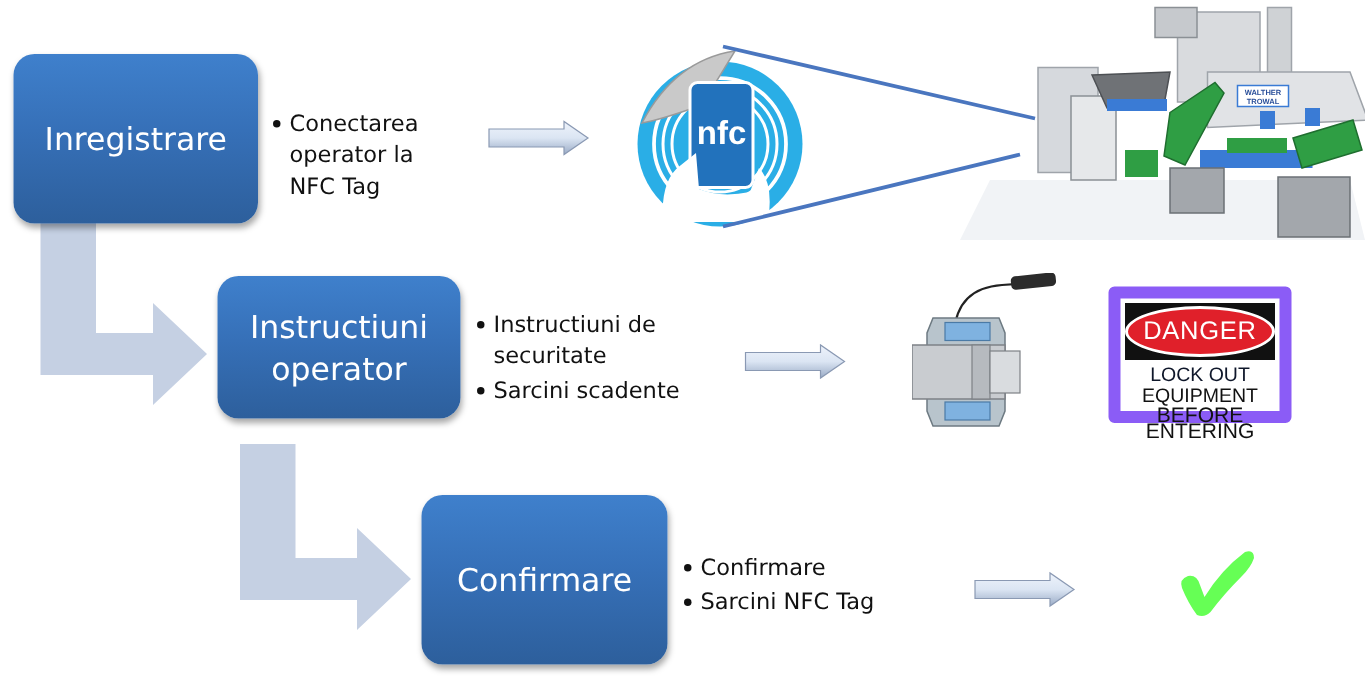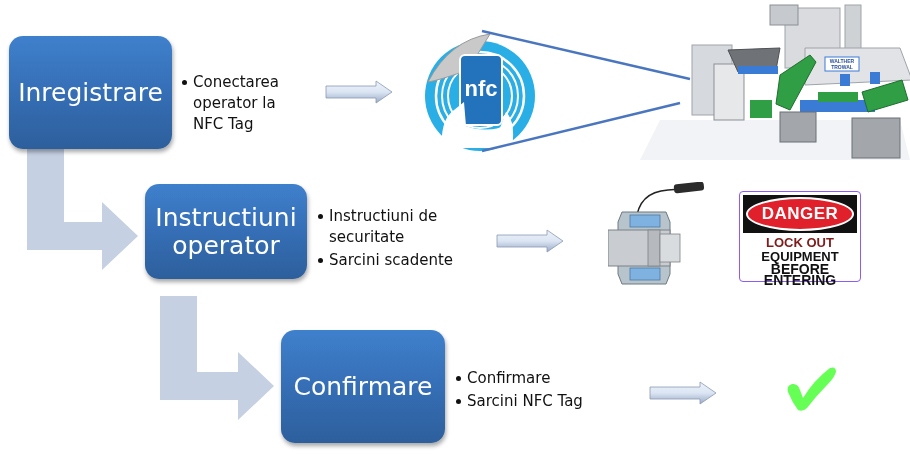--- a/index.html
+++ b/index.html
@@ -3,34 +3,34 @@
 <meta charset="utf-8">
 <style>
   html, body { margin:0; padding:0; background:#ffffff; }
   body { width:910px; height:454px; position:relative; overflow:hidden; font-family:"DejaVu Sans", sans-serif; }
   .abs { position:absolute; }
   .step-box {
     position:absolute; border-radius:14px;
     background:linear-gradient(180deg,#3f80cc 0%,#3670b8 45%,#2d5f9c 100%);
     box-shadow:1px 3px 4px rgba(0,0,0,0.35);
     color:#fff; display:flex; align-items:center; justify-content:center; text-align:center;
-    font-family:"DejaVu Sans", sans-serif; font-size:25px; line-height:28px;
+    font-family:"DejaVu Sans", sans-serif; font-size:21px; line-height:28px;
   }
   .bullets { position:absolute; font-family:"DejaVu Sans", sans-serif; font-size:15px; line-height:21px; color:#111; }
   .bullets ul { list-style:none; margin:0; padding:0; }
   .bullets li { position:relative; padding-left:12px; margin-bottom:2px; }
   .bullets li::before { content:""; position:absolute; left:1px; top:8px; width:5px; height:5px; border-radius:50%; background:#111; }
   .connector { position:absolute; }
   .danger-sign {
-    position:absolute; background:#fff; border:1px solid #8b5cf6; border-radius:4px;
-    box-sizing:border-box; text-align:center; font-family:"Liberation Sans", sans-serif; font-weight:bold;
+    position:absolute; background:#fff; border:8px solid #8b5cf6; border-radius:4px;
+    box-sizing:border-box; text-align:center; font-family:"Liberation Sans", sans-serif; font-weight:normal;
   }
   .danger-top { background:#111; margin:3px; height:38px; display:flex; align-items:center; justify-content:center; }
   .danger-oval { background:#e0202a; border:2px solid #fff; border-radius:50%; width:104px; height:30px; color:#fff; font-size:17px; line-height:30px; letter-spacing:0.5px; }
-  .danger-line1 { font-size:13px; line-height:14px; color:#7f1d1d; margin-top:2px; }
+  .danger-line1 { font-size:13px; line-height:14px; color:#0f172a; margin-top:2px; }
   .danger-line2 { font-size:13px; line-height:14px; color:#111; }
   .danger-line3 { font-size:14px; line-height:11px; color:#111; }
 </style>
 </head>
 <body>
 
 <svg class="connector" style="left:0;top:0;" width="910" height="454">
   <path d="M27,148 L64,148 L64,222 L102,222 L102,202 L138,236 L102,270 L102,250 L27,250 Z" fill="#c5d0e3"></path>
   <path d="M160,296 L197,296 L197,372 L238,372 L238,352 L274,386 L238,420 L238,400 L160,400 Z" fill="#c5d0e3"></path>
 </svg>

